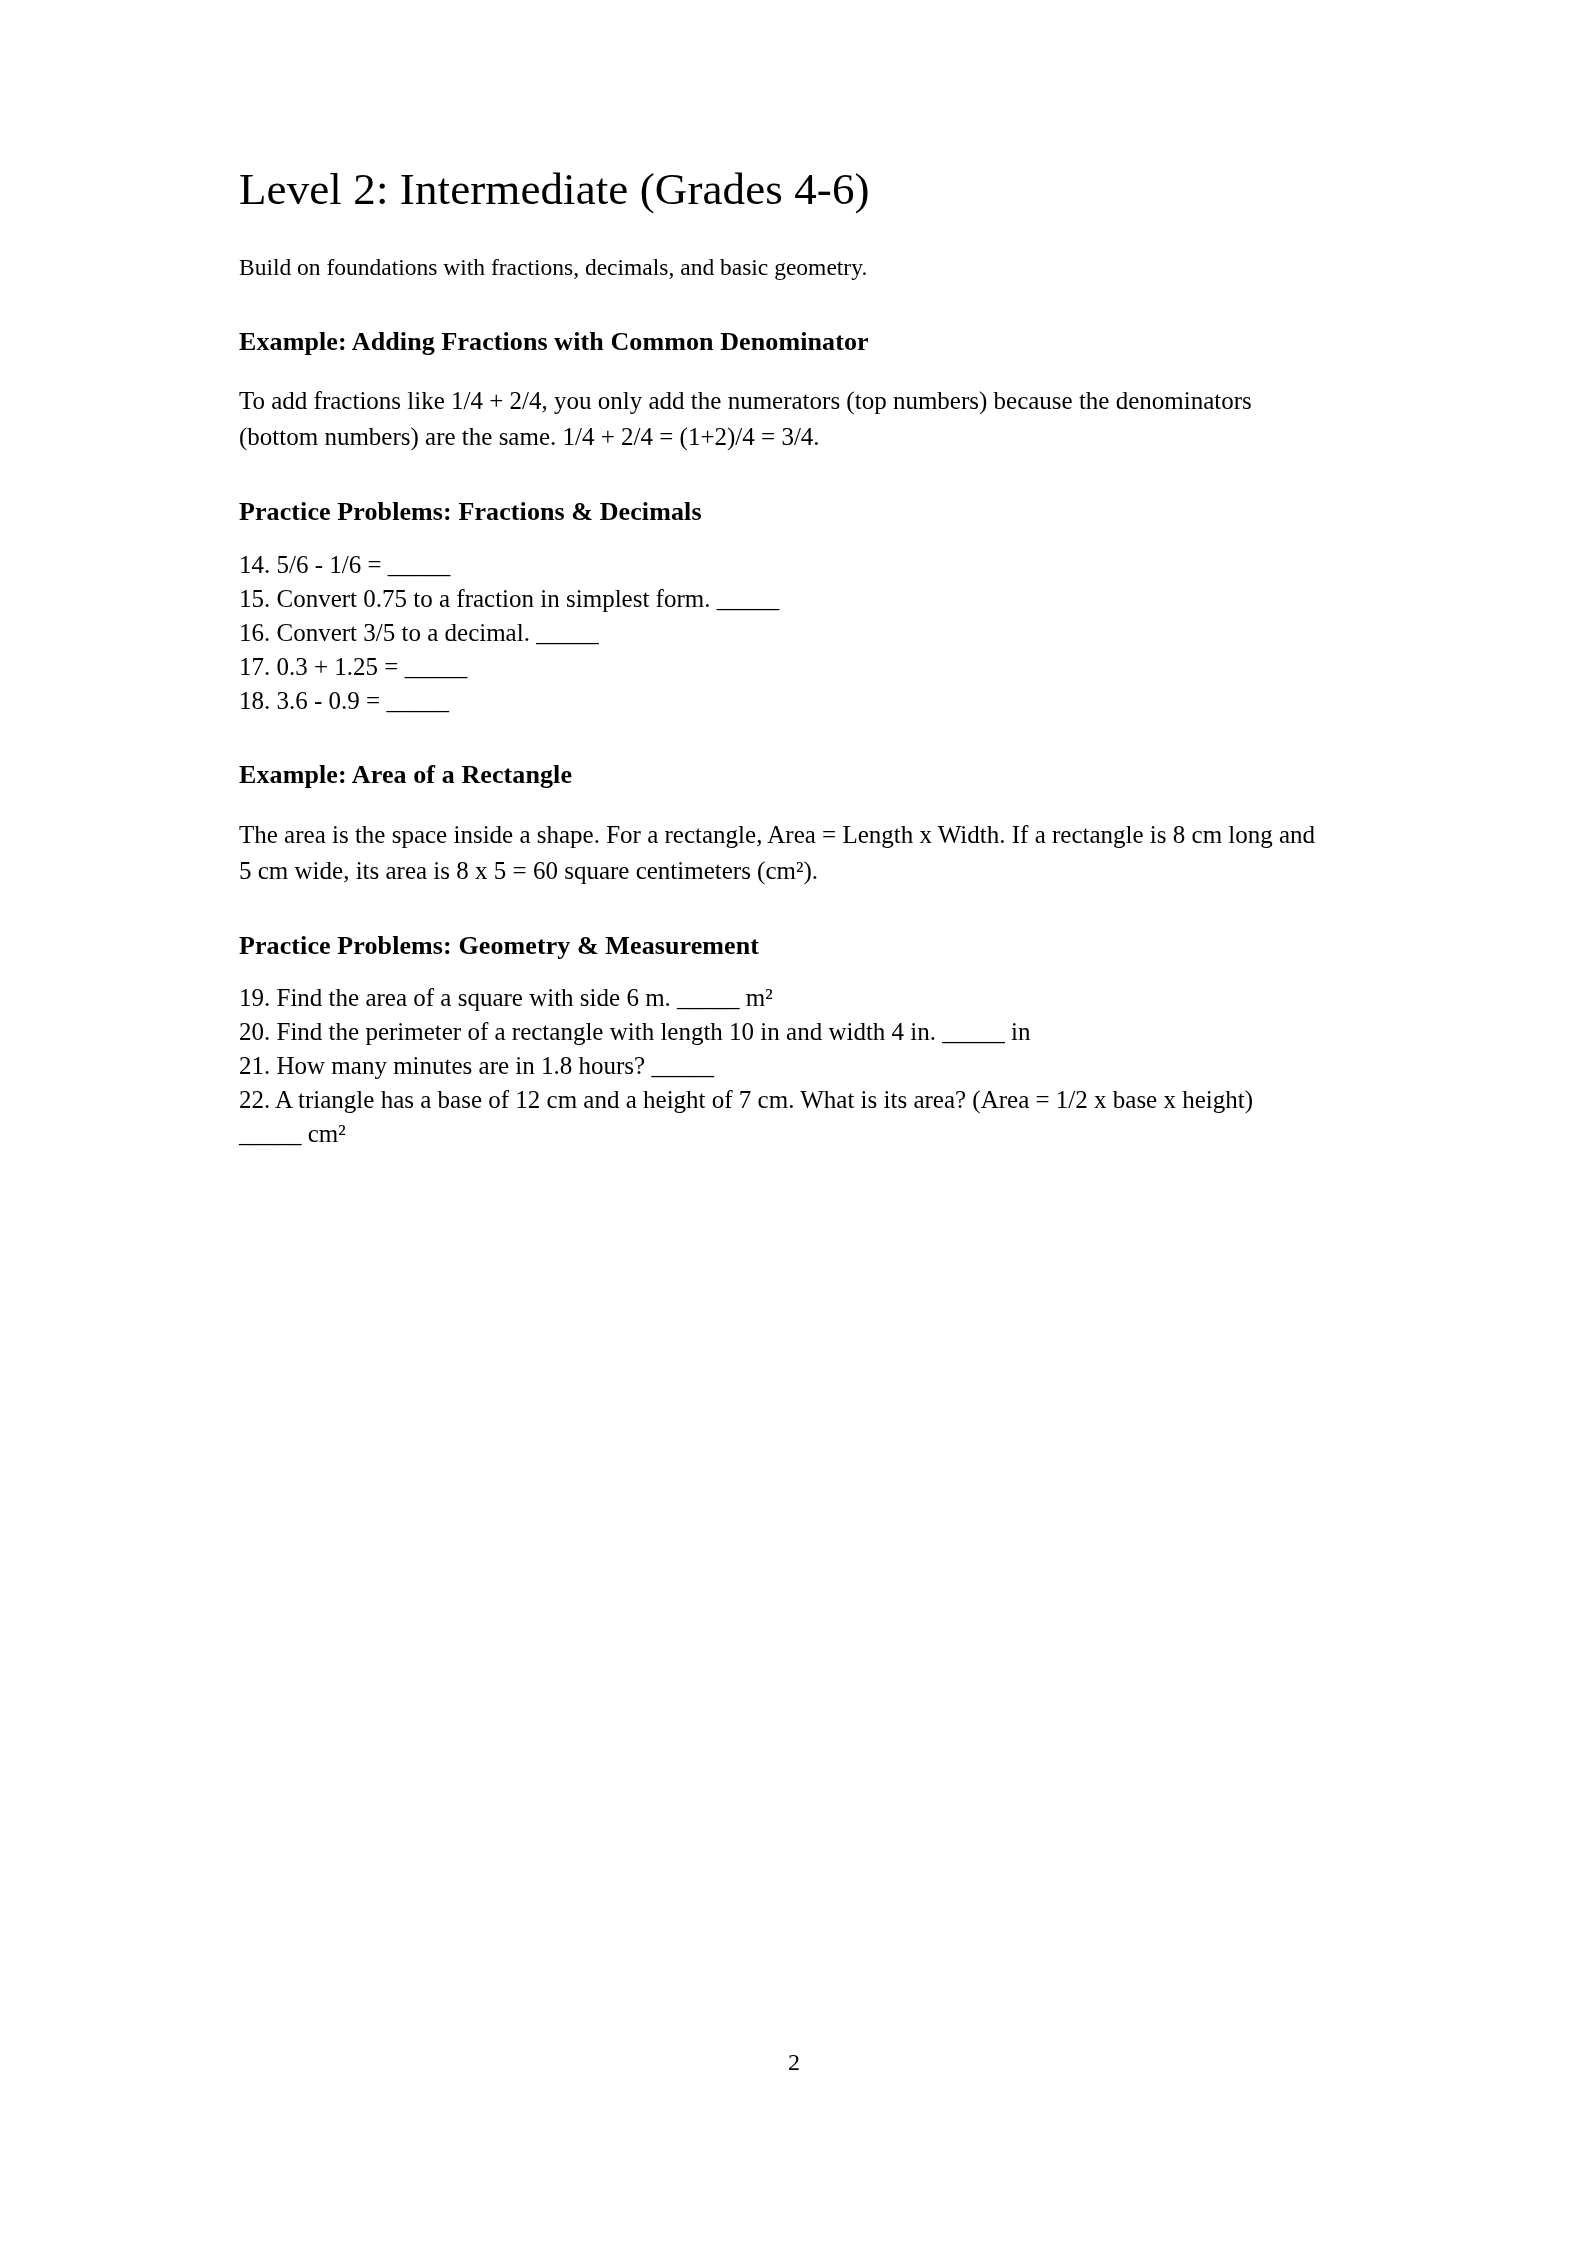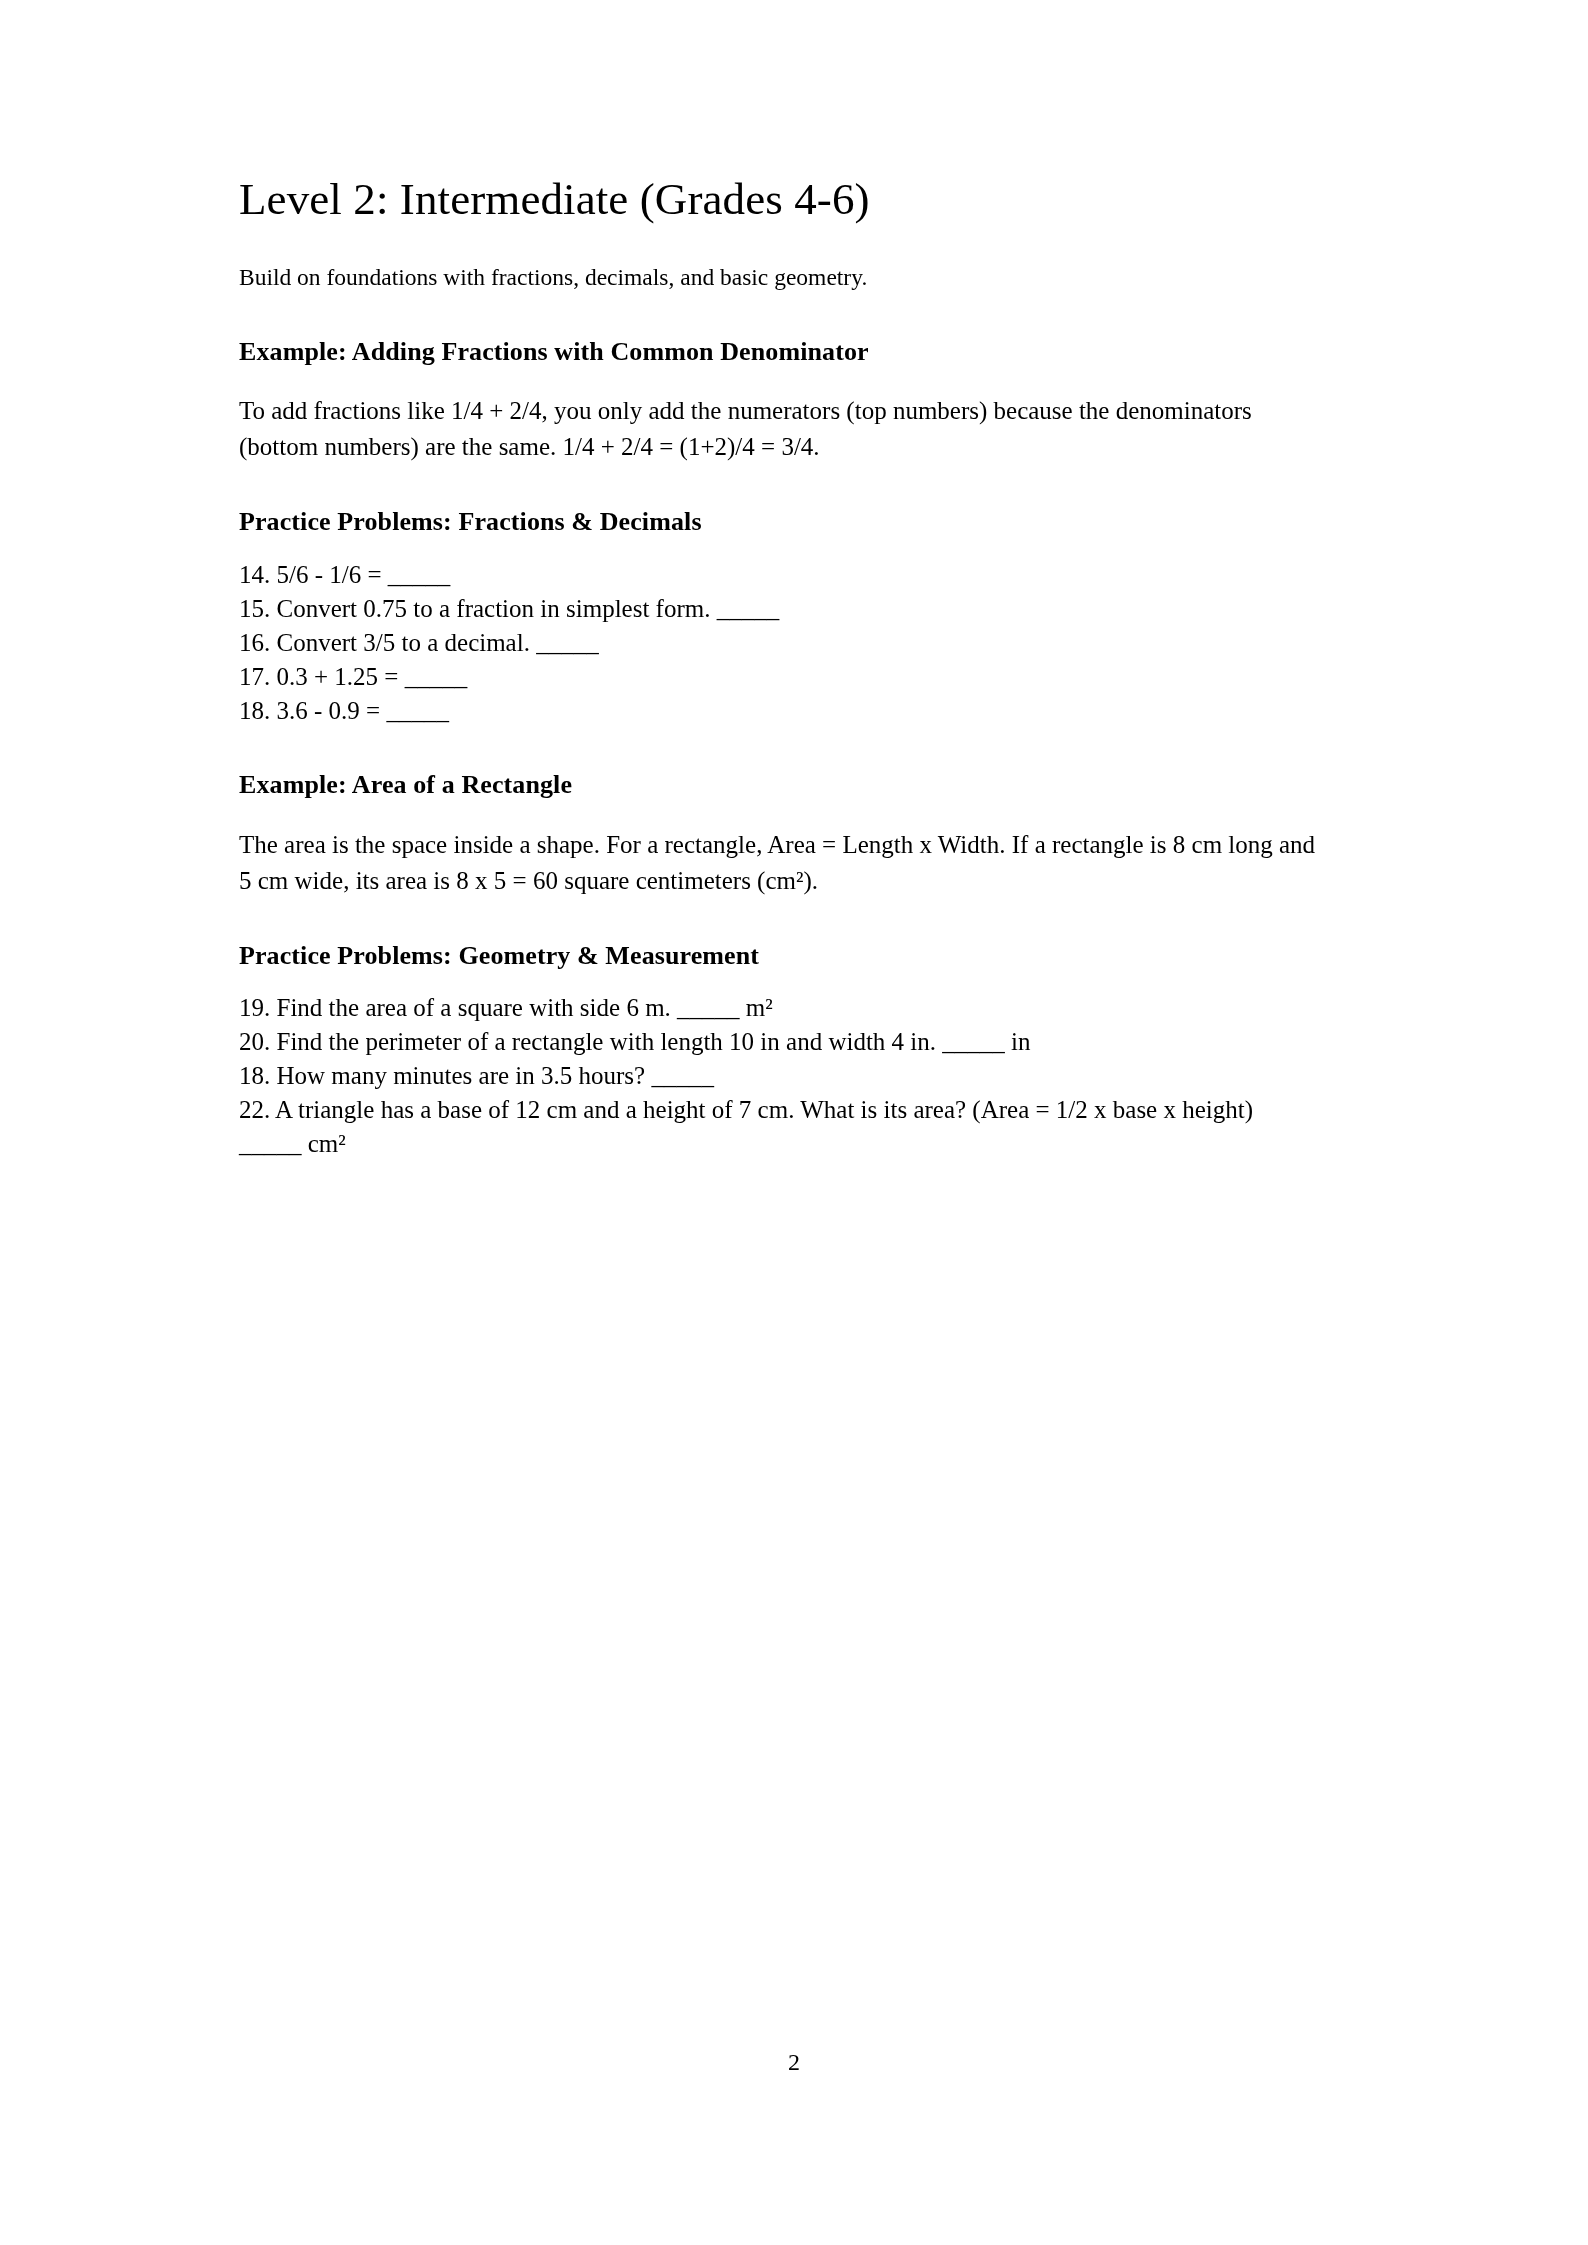--- a/index.html
+++ b/index.html
@@ -21,21 +21,21 @@
     height: 2245px;
     margin: 0 auto;
     background: #ffffff;
     box-sizing: border-box;
     overflow: hidden;
   }
 
   .content {
     position: absolute;
     left: 239px;
-    top: 174px;
+    top: 164px;
     width: 1080px;
   }
 
   .doc-title {
     font-size: 45px;
     font-weight: normal;
     line-height: 1.12;
     margin: 0 0 0 0;
     letter-spacing: 0.1px;
   }
@@ -110,20 +110,20 @@
 
     <h2 class="section-heading">Example: Area of a Rectangle</h2>
 
     <p class="body-para">The area is the space inside a shape. For a rectangle, Area = Length x Width. If a rectangle is 8 cm long and 5 cm wide, its area is 8 x 5 = 60 square centimeters (cm²).</p>
 
     <h2 class="section-heading">Practice Problems: Geometry &amp; Measurement</h2>
 
     <ol class="problem-list">
       <li class="problem-item">19. Find the area of a square with side 6 m. _____ m²</li>
       <li class="problem-item">20. Find the perimeter of a rectangle with length 10 in and width 4 in. _____ in</li>
-      <li class="problem-item">18. How many minutes are in 3.5 hours? _____</li>
+      <li class="problem-item">21. How many minutes are in 1.8 hours? _____</li>
       <li class="problem-item">22. A triangle has a base of 12 cm and a height of 7 cm. What is its area? (Area = 1/2 x base x height) _____ cm²</li>
     </ol>
 
   </div>
 
   <div class="page-number">2</div>
 </div>
 
 </body></html>

